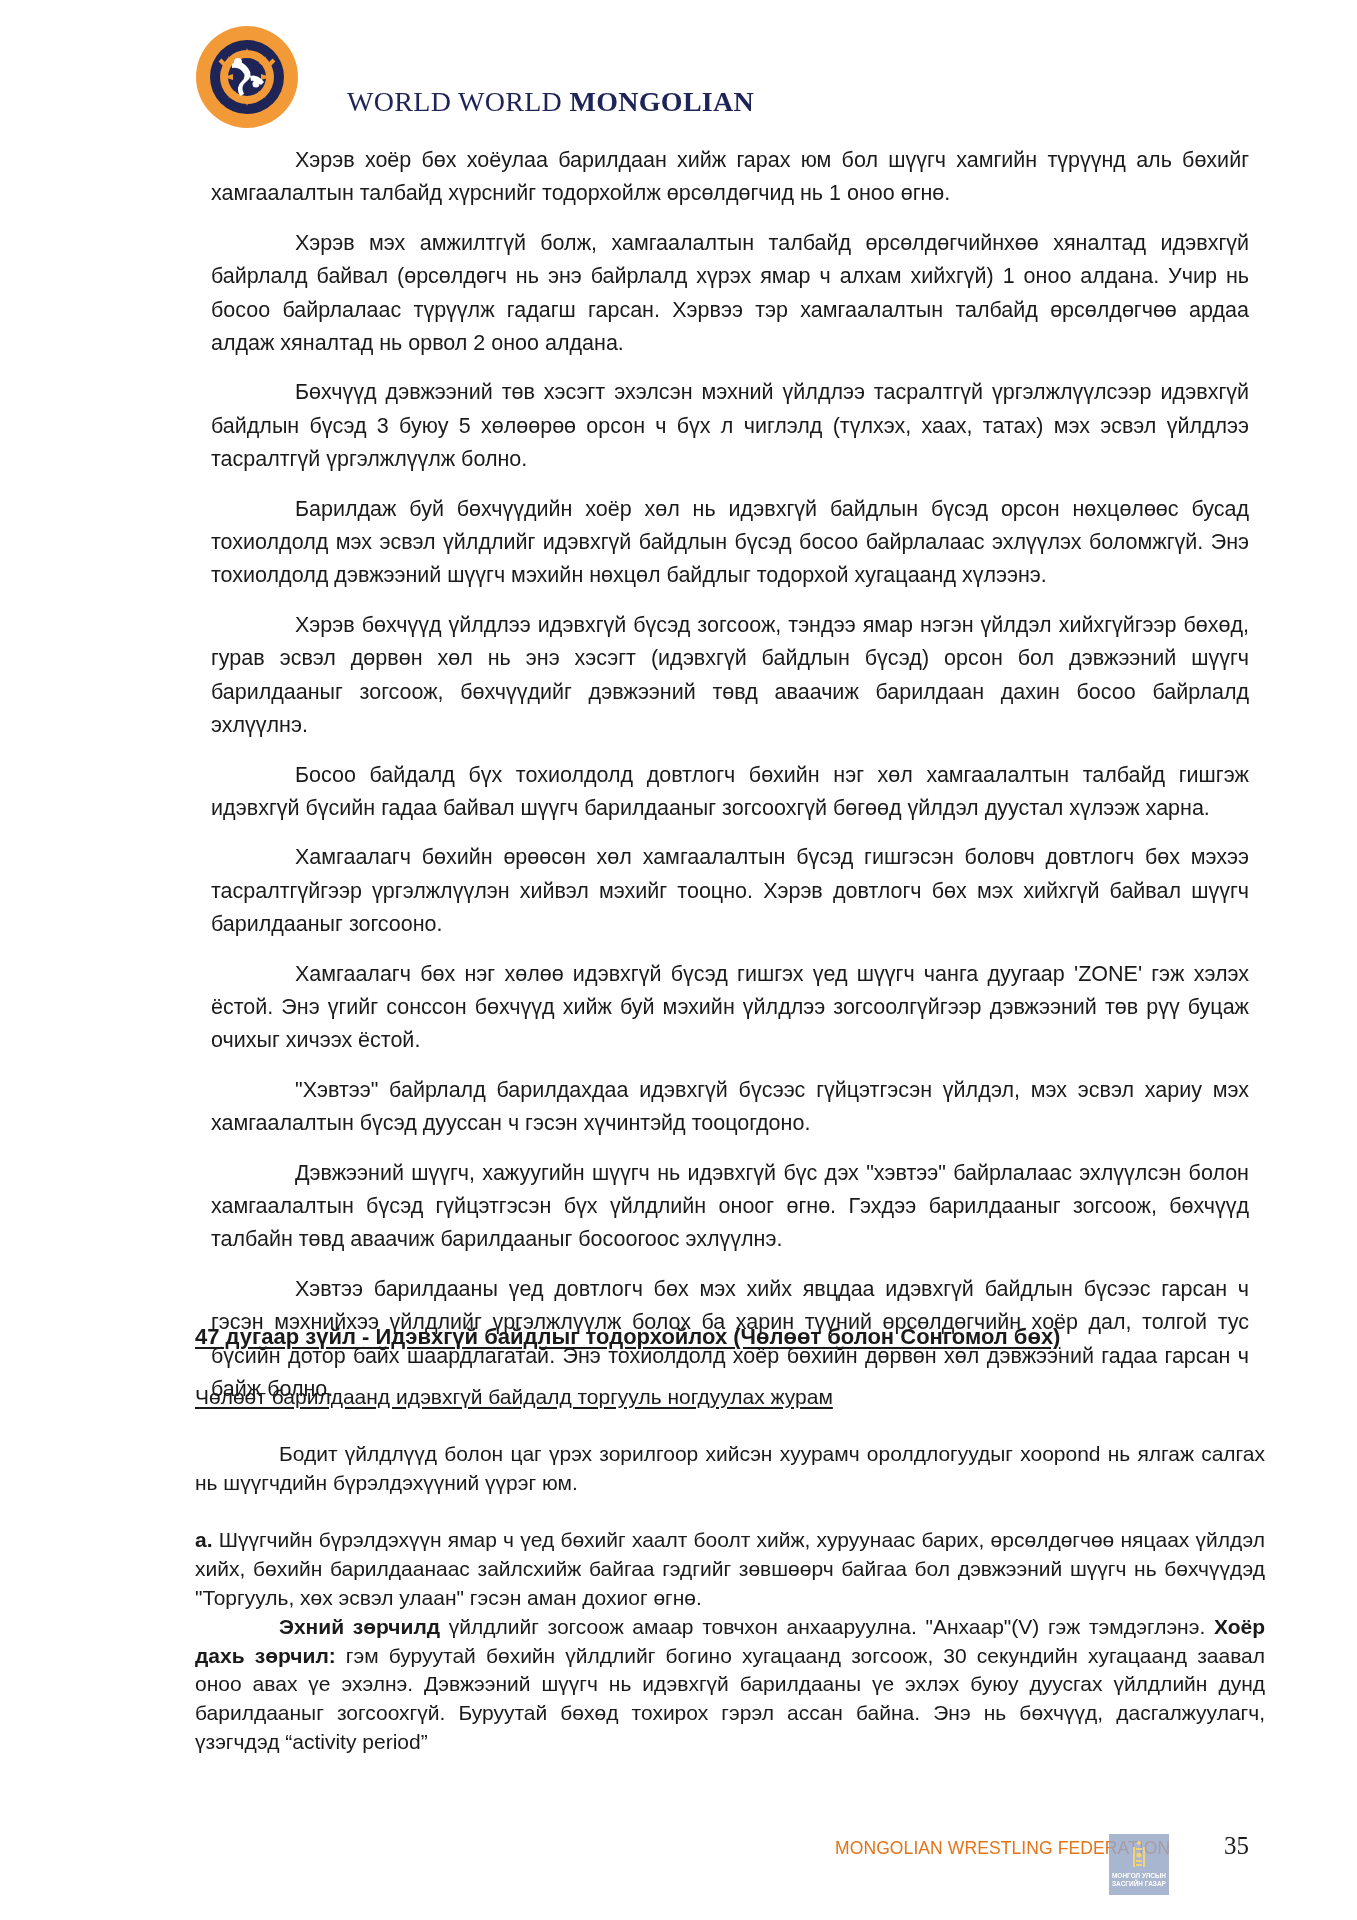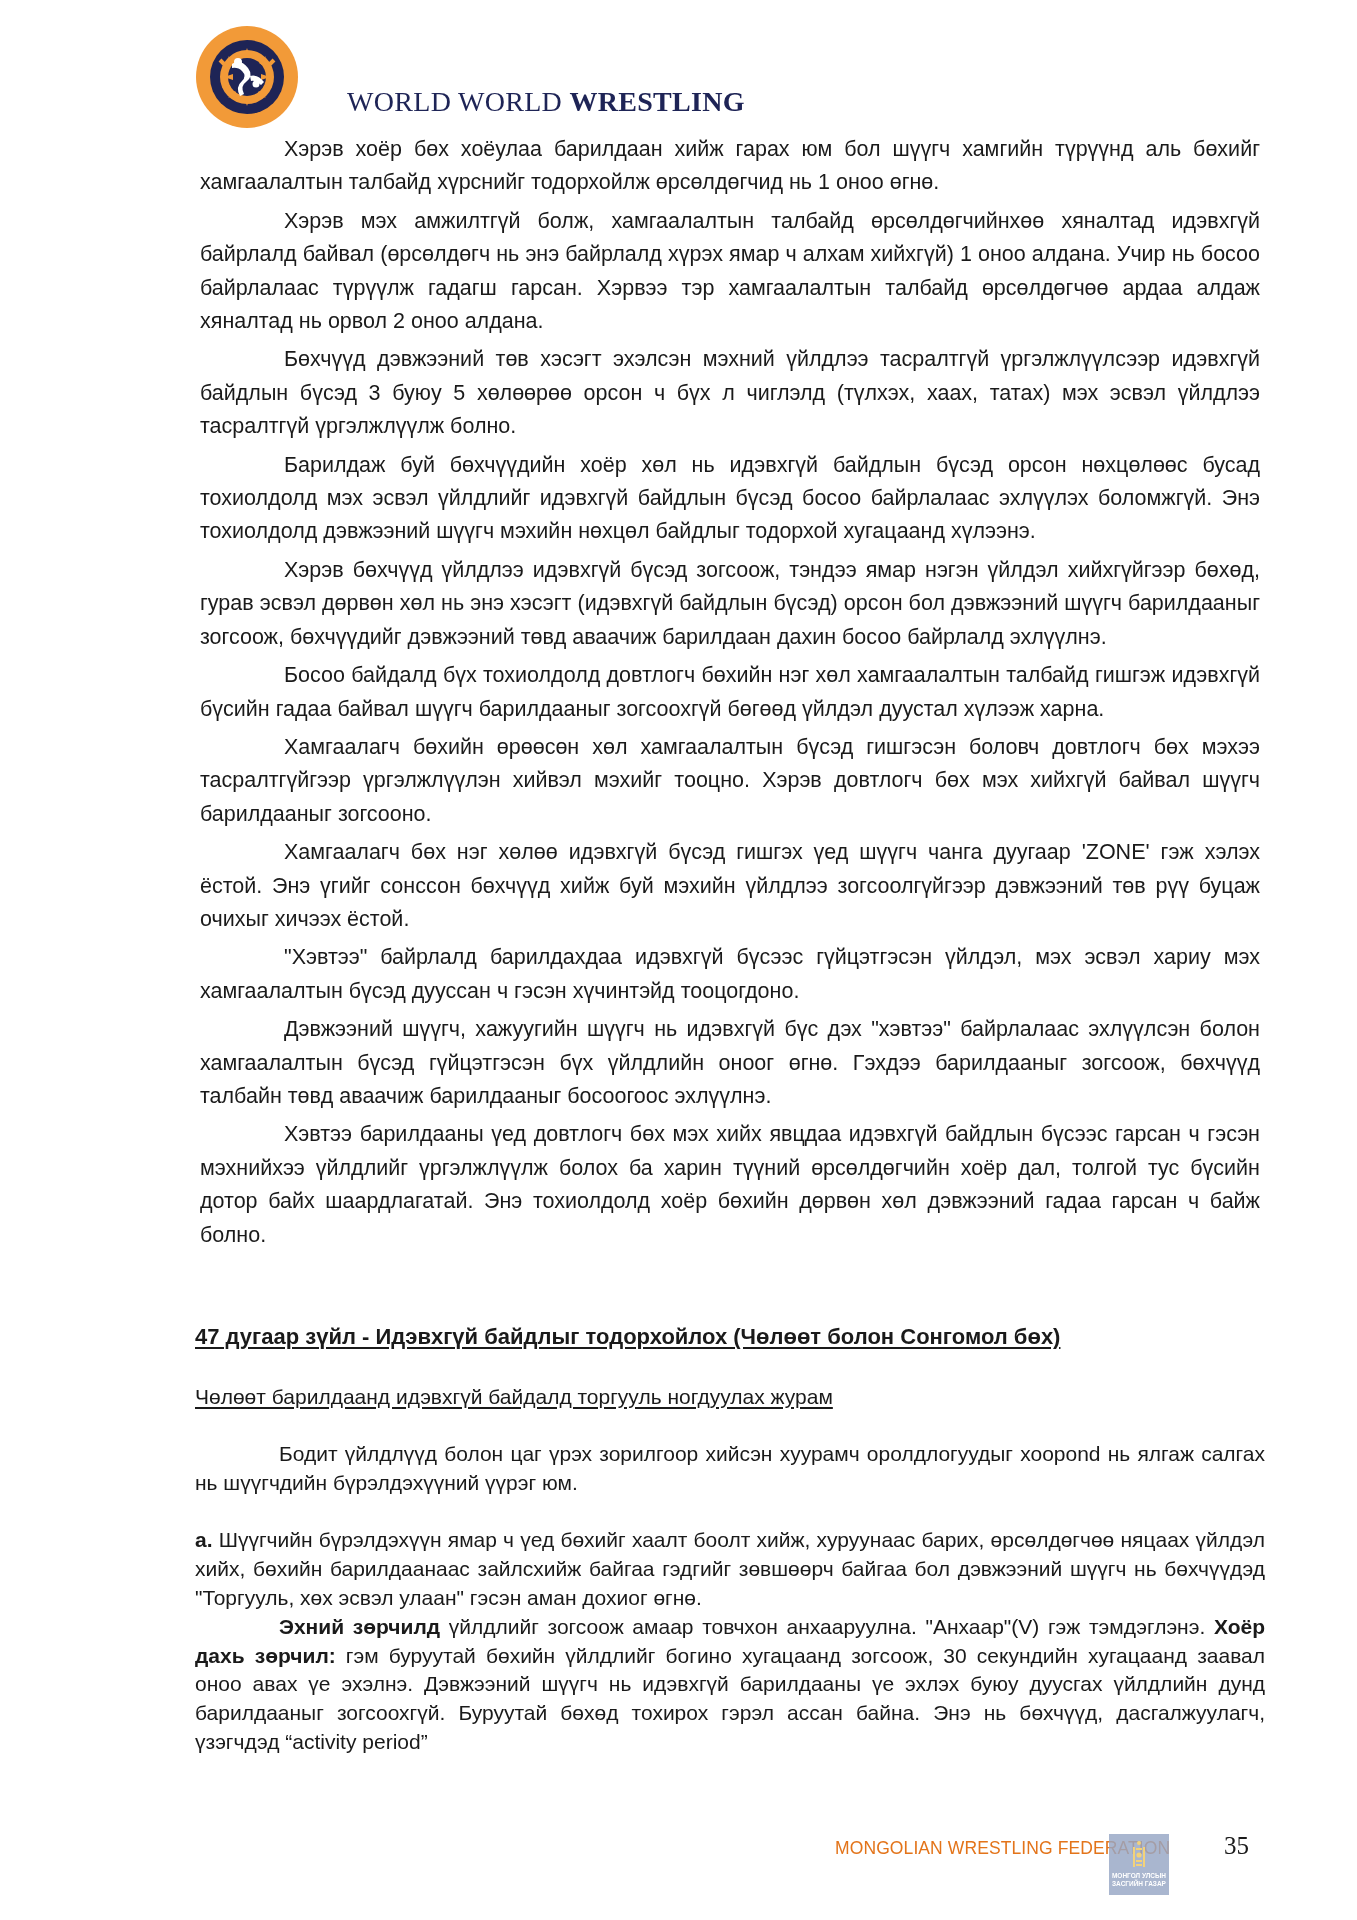--- a/index.html
+++ b/index.html
@@ -4,21 +4,21 @@
 <style>
   html, body { margin: 0; padding: 0; background: #ffffff; }
   body { width: 1357px; height: 1920px; position: relative; overflow: hidden; font-family: "Liberation Sans", sans-serif; color: #1a1a1a; }
   .logo { position: absolute; left: 196px; top: 26px; width: 102px; height: 102px; border-radius: 50%; background: #f29a38; }
   .logo-inner { position: absolute; left: 14px; top: 14px; width: 74px; height: 74px; border-radius: 50%; background: #1e2456; overflow: hidden; }
   .logo-inner svg { position: absolute; left: 0; top: 0; }
   .org-title { position: absolute; left: 347px; top: 86px; font-family: "Liberation Serif", serif; font-size: 28px; color: #1e2456; letter-spacing: 0.3px; white-space: nowrap; }
   .org-title b { font-weight: bold; }
   .col { position: absolute; left: 195px; width: 1070px; }
   .upper { top: 128px; font-size: 21.5px; line-height: 33.4px; }
-  .upper p { margin: 5px; text-align: justify; text-indent: 84px; }
+  .upper p { margin: 16px; text-align: justify; text-indent: 84px; }
   .sec-head { position: absolute; left: 195px; width: 1070px; top: 1322px; text-align: left; font-weight: bold; font-size: 22px; line-height: 30px; }
   .sec-head span { text-decoration: underline; text-decoration-thickness: 2px; text-underline-offset: 3px; }
   .sub-head { position: absolute; left: 195px; top: 1382px; font-size: 21px; line-height: 30px; white-space: nowrap; }
   .sub-head span { text-decoration: underline; text-underline-offset: 3px; }
   .lower { top: 1440px; font-size: 21px; line-height: 28.8px; }
   .lower p { margin: 0; text-align: justify; }
   .lower p.ind { text-indent: 84px; }
   .lower p.gap { margin-top: 28.8px; }
   .footer-org { position: absolute; left: 835px; top: 1838px; font-size: 17.5px; color: #e3741a; white-space: nowrap; letter-spacing: 0.1px; }
   .page-num { position: absolute; left: 1224px; top: 1832px; font-size: 25px; color: #1a1a1a; font-family: Liberation Serif, serif; }
@@ -45,21 +45,21 @@
       </g>
       <g fill="#ffffff">
         <path d="M22 24 q8 -6 16 4 q6 8 -2 14 q-6 4 -2 12 l-4 2 q-5 -9 2 -15 q5 -5 0 -10 q-4 -4 -10 -3z"></path>
         <circle cx="28" cy="22" r="4"></circle>
         <path d="M40 36 q8 -2 14 6 l-3 3 q-5 -5 -10 -4z"></path>
         <circle cx="46" cy="44" r="3.5"></circle>
       </g>
     </svg>
   </div>
 </div>
-<div class="org-title"><span>WORLD WORLD </span><b>WRESTLING</b></div>
+<div class="org-title"><span>WORLD WORLD </span><b>MONGOLIAN</b></div>
 
 <div class="col upper">
   <p>Хэрэв хоёр бөх хоёулаа барилдаан хийж гарах  юм бол шүүгч хамгийн түрүүнд аль бөхийг хамгаалалтын талбайд хүрснийг тодорхойлж өрсөлдөгчид нь 1 оноо өгнө.</p>
   <p>Хэрэв мэх амжилтгүй болж, хамгаалалтын талбайд өрсөлдөгчийнхөө хяналтад идэвхгүй байрлалд байвал (өрсөлдөгч нь энэ байрлалд хүрэх ямар ч алхам хийхгүй) 1 оноо алдана. Учир нь босоо байрлалаас түрүүлж гадагш гарсан.  Хэрвээ тэр хамгаалалтын талбайд өрсөлдөгчөө ардаа алдаж  хяналтад нь орвол  2 оноо алдана.</p>
   <p>Бөхчүүд дэвжээний төв хэсэгт эхэлсэн мэхний үйлдлээ тасралтгүй үргэлжлүүлсээр идэвхгүй байдлын бүсэд 3 буюу 5 хөлөөрөө орсон ч бүх л чиглэлд (түлхэх, хаах, татах) мэх эсвэл үйлдлээ тасралтгүй үргэлжлүүлж болно.</p>
   <p>Барилдаж буй бөхчүүдийн хоёр хөл нь идэвхгүй байдлын бүсэд орсон нөхцөлөөс бусад тохиолдолд мэх эсвэл үйлдлийг идэвхгүй байдлын бүсэд босоо байрлалаас эхлүүлэх боломжгүй. Энэ тохиолдолд дэвжээний шүүгч мэхийн нөхцөл байдлыг тодорхой хугацаанд хүлээнэ.</p>
   <p>Хэрэв бөхчүүд үйлдлээ идэвхгүй бүсэд зогсоож, тэндээ ямар нэгэн үйлдэл хийхгүйгээр бөхөд, гурав эсвэл дөрвөн хөл нь энэ хэсэгт (идэвхгүй байдлын бүсэд) орсон бол дэвжээний шүүгч барилдааныг зогсоож, бөхчүүдийг дэвжээний төвд аваачиж барилдаан дахин босоо байрлалд эхлүүлнэ.</p>
   <p>Босоо байдалд бүх тохиолдолд довтлогч бөхийн нэг хөл хамгаалалтын талбайд гишгэж идэвхгүй бүсийн гадаа байвал шүүгч барилдааныг зогсоохгүй бөгөөд үйлдэл дуустал хүлээж харна.</p>
   <p>Хамгаалагч бөхийн өрөөсөн хөл хамгаалалтын бүсэд гишгэсэн боловч довтлогч бөх мэхээ тасралтгүйгээр үргэлжлүүлэн хийвэл мэхийг тооцно. Хэрэв довтлогч бөх мэх хийхгүй байвал шүүгч барилдааныг зогсооно.</p>
   <p>Хамгаалагч бөх нэг хөлөө идэвхгүй бүсэд гишгэх үед шүүгч чанга дуугаар 'ZONE' гэж хэлэх ёстой. Энэ үгийг сонссон бөхчүүд хийж буй мэхийн үйлдлээ зогсоолгүйгээр дэвжээний төв рүү буцаж очихыг хичээх ёстой.</p>

